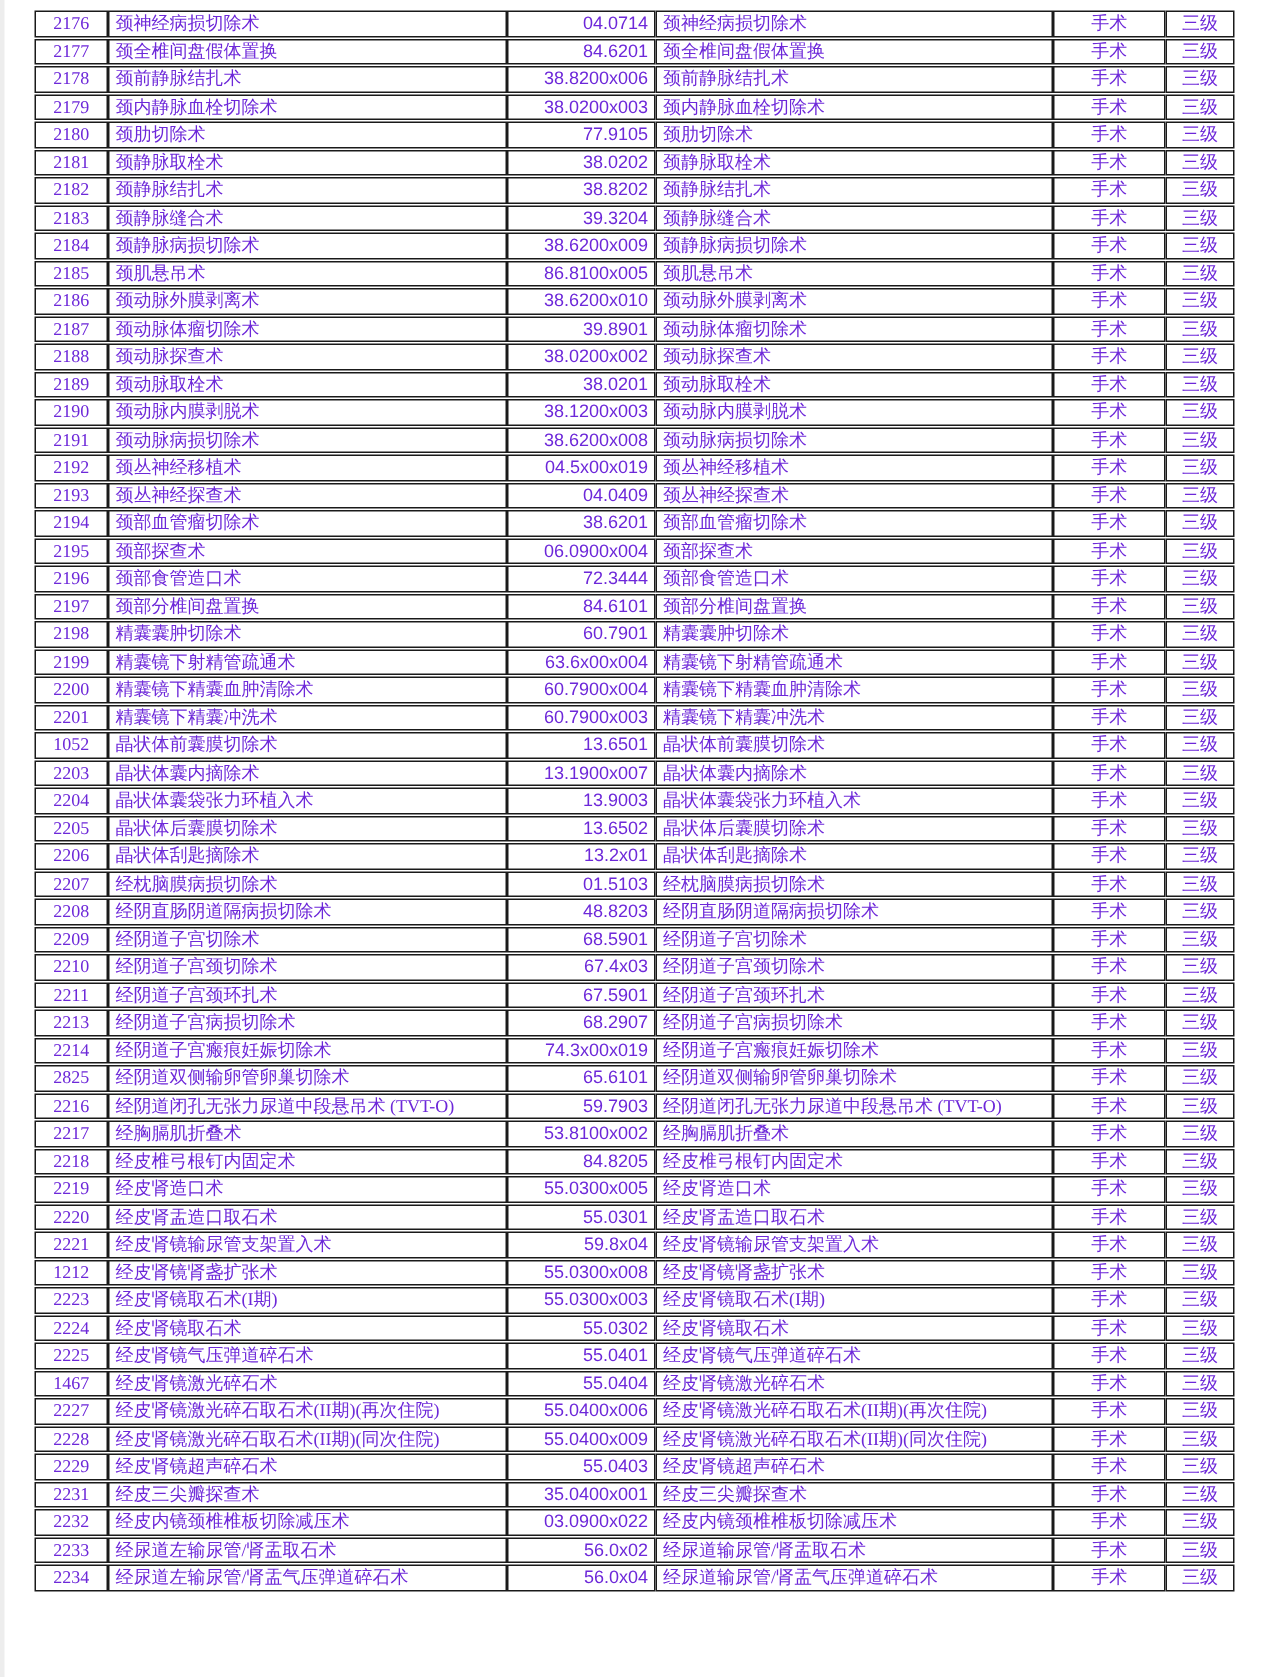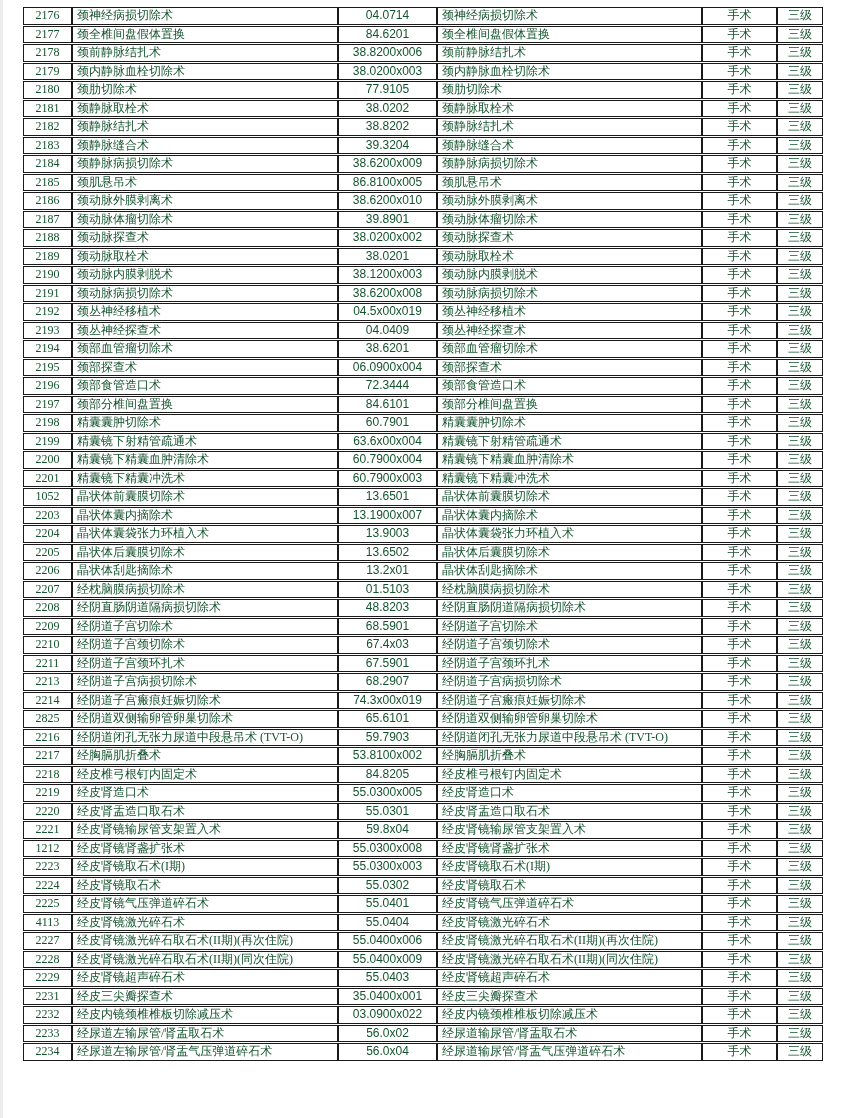--- a/index.html
+++ b/index.html
@@ -11,21 +11,21 @@
     width: 850px;
     height: 1118px;
     overflow: hidden;
   }
   .page {
     position: relative;
     width: 850px;
     height: 1118px;
     background: #ffffff;
     font-family: "Liberation Serif", serif;
-    color: #14532d;
+    color: #6d28d9;
   }
   .scan-edge {
     position: absolute;
     left: 0;
     top: 0;
     width: 3px;
     height: 1118px;
     background: #ededed;
   }
   table.proc-table {
@@ -53,21 +53,21 @@
     text-align: center;
     font-family: "Liberation Serif", serif;
     font-size: 11.5px;
     padding: 0 2px;
   }
   td.c-name, td.c-name2 {
     text-align: left;
     font-family: "Liberation Serif", serif;
   }
   td.c-code {
-    text-align: center;
+    text-align: right;
     font-family: "Liberation Sans", sans-serif;
     font-size: 11.5px;
     padding: 0 3px;
   }
   td.c-cat, td.c-lvl {
     text-align: center;
     font-family: "Liberation Serif", serif;
   }
 </style>
 </head>
@@ -471,21 +471,21 @@
         </tr>
         <tr>
           <td class="c-no">2225</td>
           <td class="c-name">经皮肾镜气压弹道碎石术</td>
           <td class="c-code">55.0401</td>
           <td class="c-name2">经皮肾镜气压弹道碎石术</td>
           <td class="c-cat">手术</td>
           <td class="c-lvl">三级</td>
         </tr>
         <tr>
-          <td class="c-no">4113</td>
+          <td class="c-no">1467</td>
           <td class="c-name">经皮肾镜激光碎石术</td>
           <td class="c-code">55.0404</td>
           <td class="c-name2">经皮肾镜激光碎石术</td>
           <td class="c-cat">手术</td>
           <td class="c-lvl">三级</td>
         </tr>
         <tr>
           <td class="c-no">2227</td>
           <td class="c-name">经皮肾镜激光碎石取石术(II期)(再次住院)</td>
           <td class="c-code">55.0400x006</td>

